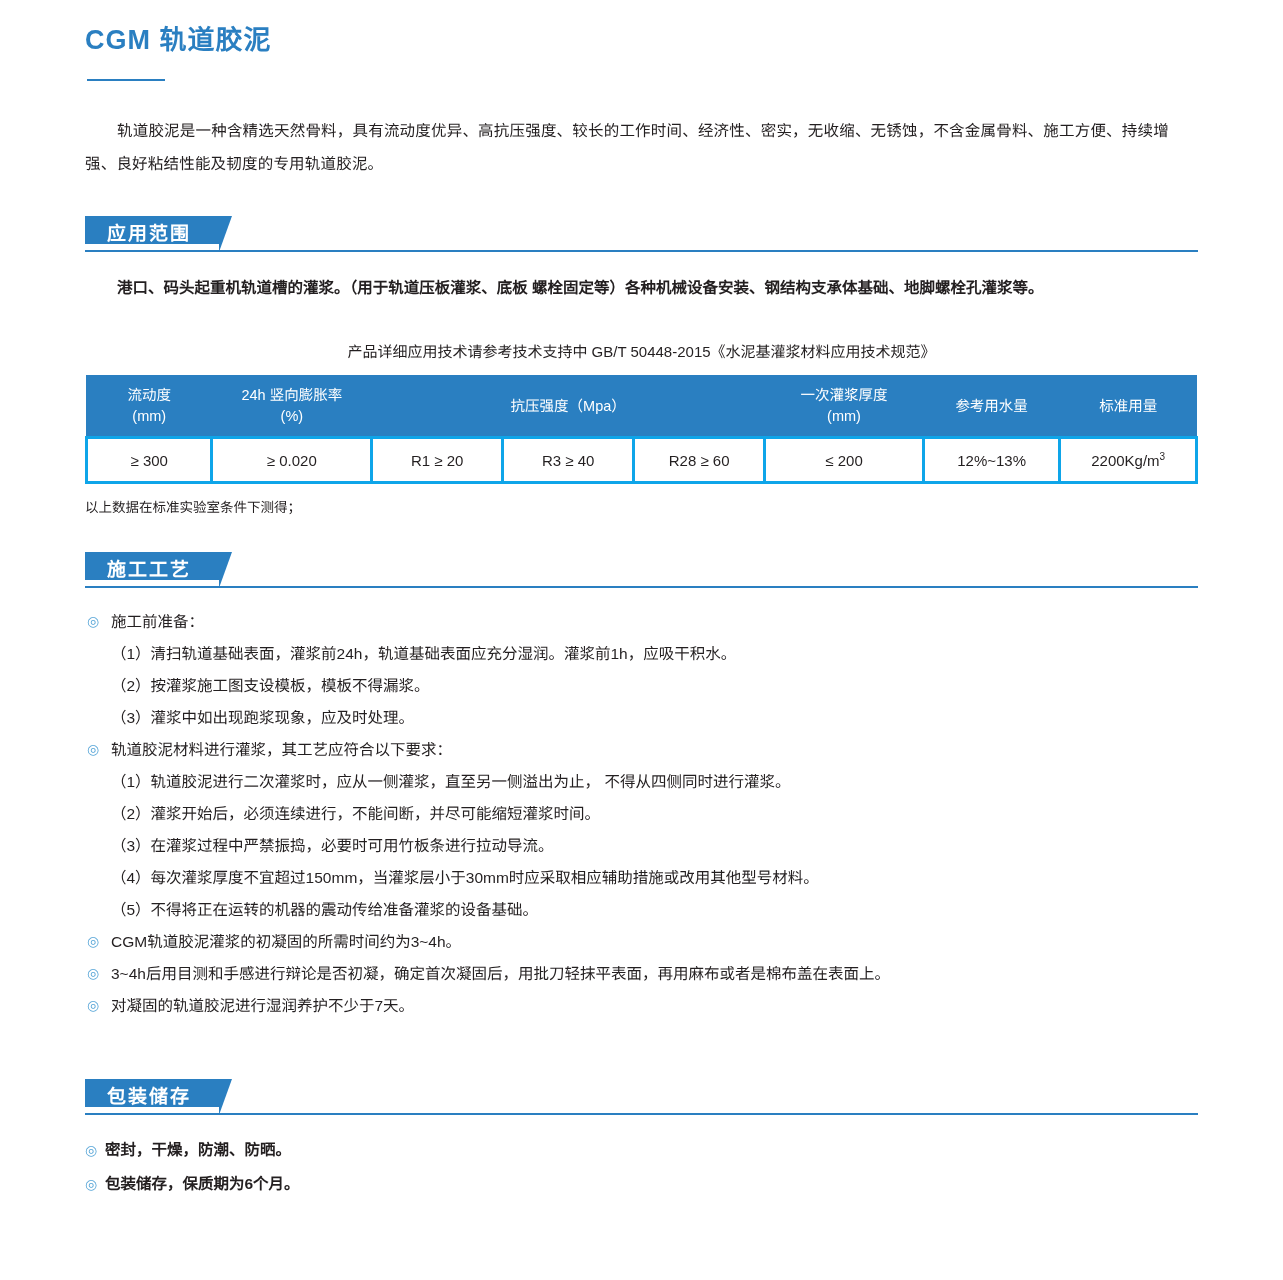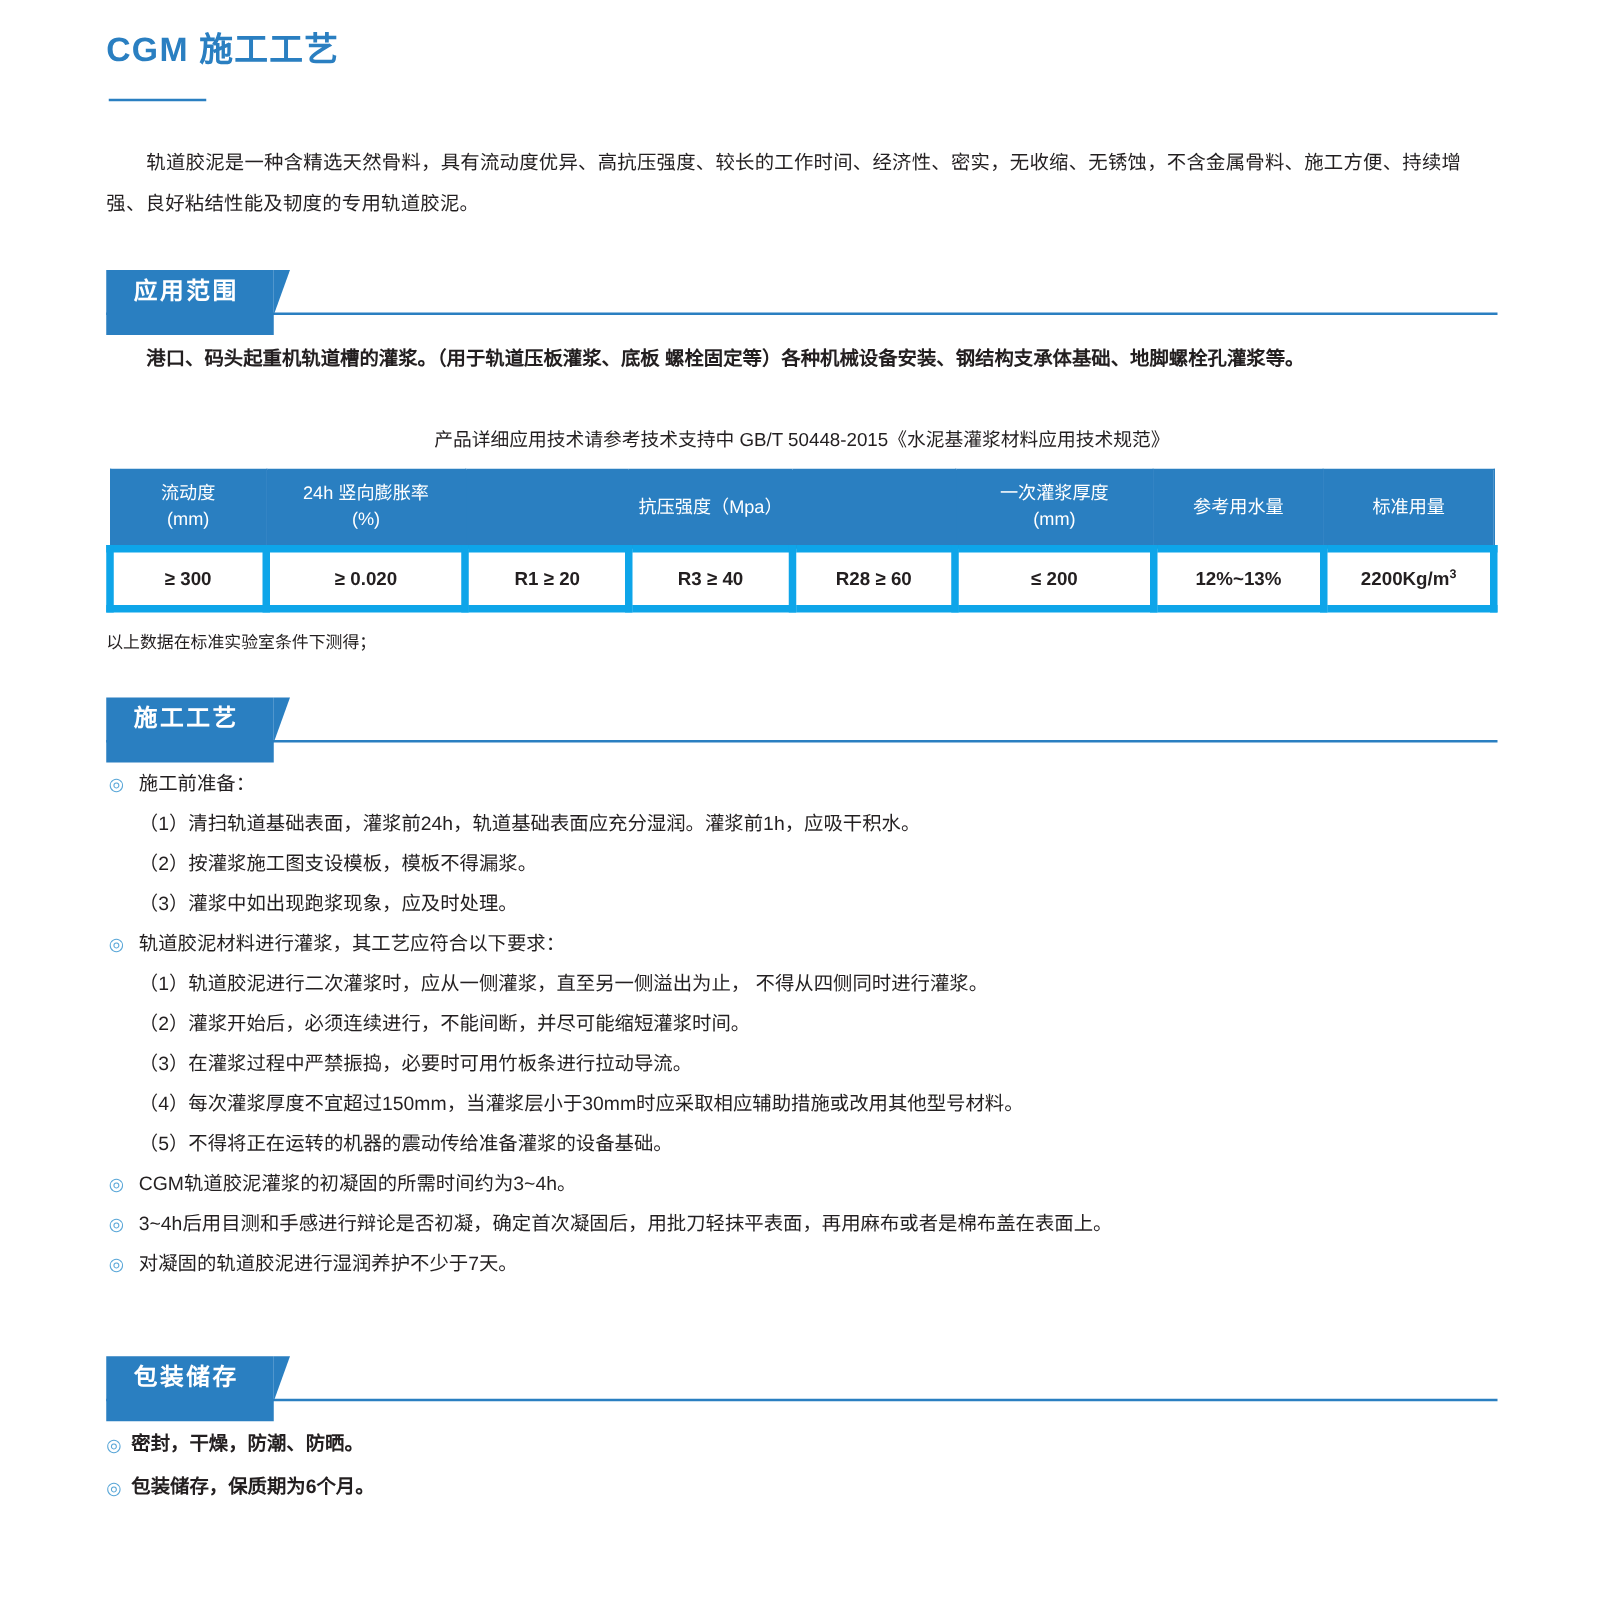--- a/index.html
+++ b/index.html
@@ -58,21 +58,21 @@
   }
   .sec-head .banner {
     display: inline-block;
     position: relative;
     background: #2a7fc1;
     color: #ffffff;
     font-size: 19px;
     font-weight: bold;
     letter-spacing: 2px;
     padding: 6px 28px 7px 22px;
-    height: 52px;
+    height: 28px;
     line-height: 23px;
     z-index: 2;
   }
   .sec-head .banner:after {
     content: "";
     position: absolute;
     right: -13px;
     top: 0;
     border-top: 36px solid #2a7fc1;
     border-right: 13px solid transparent;
@@ -115,26 +115,25 @@
     color: #ffffff;
     font-size: 14.5px;
     font-weight: normal;
     padding: 9px 4px;
     border: 1px solid #2a7fc1;
     line-height: 21px;
     text-align: center;
     vertical-align: middle;
   }
   table.perf td {
-    border: 6px solid #0ea5e9;
+    border: 3px solid #0ea5e9;
     text-align: center;
     font-size: 15px;
     padding: 12px 4px;
     color: #231f20;
-    font-weight: bold;
   }
   .footnote {
     font-size: 13.5px;
     margin-top: 12px;
     color: #231f20;
   }
 
   
   ul.proc {
     list-style: none;
@@ -180,21 +179,21 @@
     color: #5aa7d8;
     font-size: 14px;
   }
   sup { font-size: 10px; vertical-align: super; }
 </style>
 </head>
 <body>
 
 <div class="page">
 
-  <h1 class="doc-title">CGM 施工工艺</h1>
+  <h1 class="doc-title">CGM 轨道胶泥</h1>
   <div class="title-rule"></div>
 
   <p class="intro">轨道胶泥是一种含精选天然骨料，具有流动度优异、高抗压强度、较长的工作时间、经济性、密实，无收缩、无锈蚀，不含金属骨料、施工方便、持续增强、良好粘结性能及韧度的专用轨道胶泥。</p>
 
   <div class="section">
     <div class="sec-head">
       <span class="banner">应用范围</span>
       <span class="underline"></span>
     </div>
     <div class="sec-body indent">港口、码头起重机轨道槽的灌浆。（用于轨道压板灌浆、底板 螺栓固定等）各种机械设备安装、钢结构支承体基础、地脚螺栓孔灌浆等。</div>

